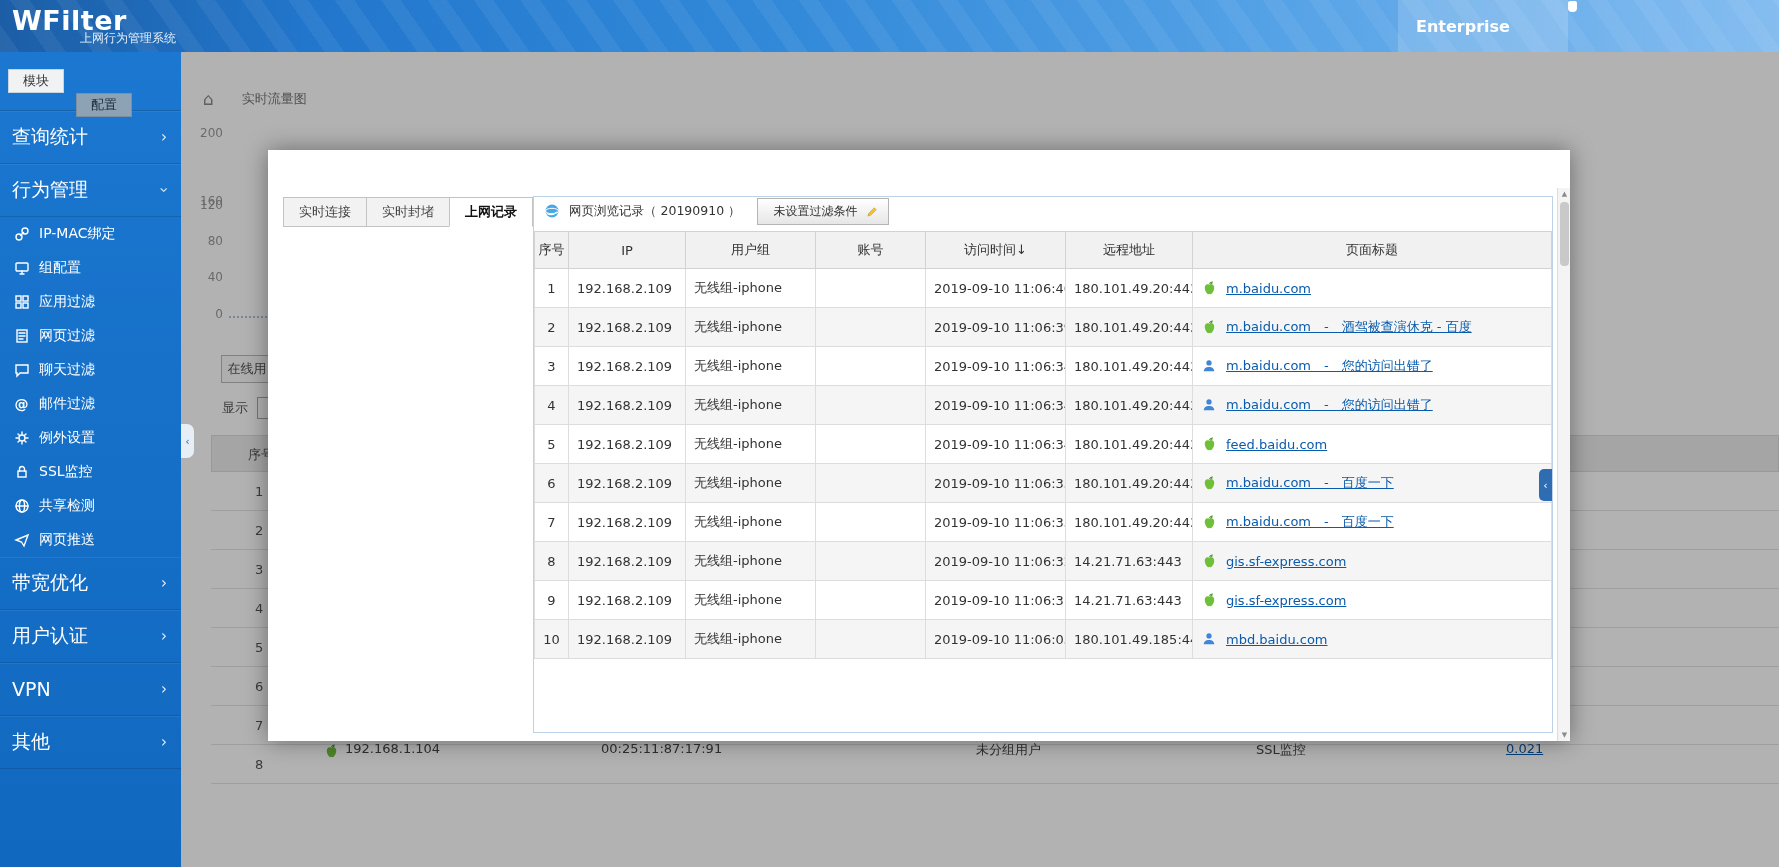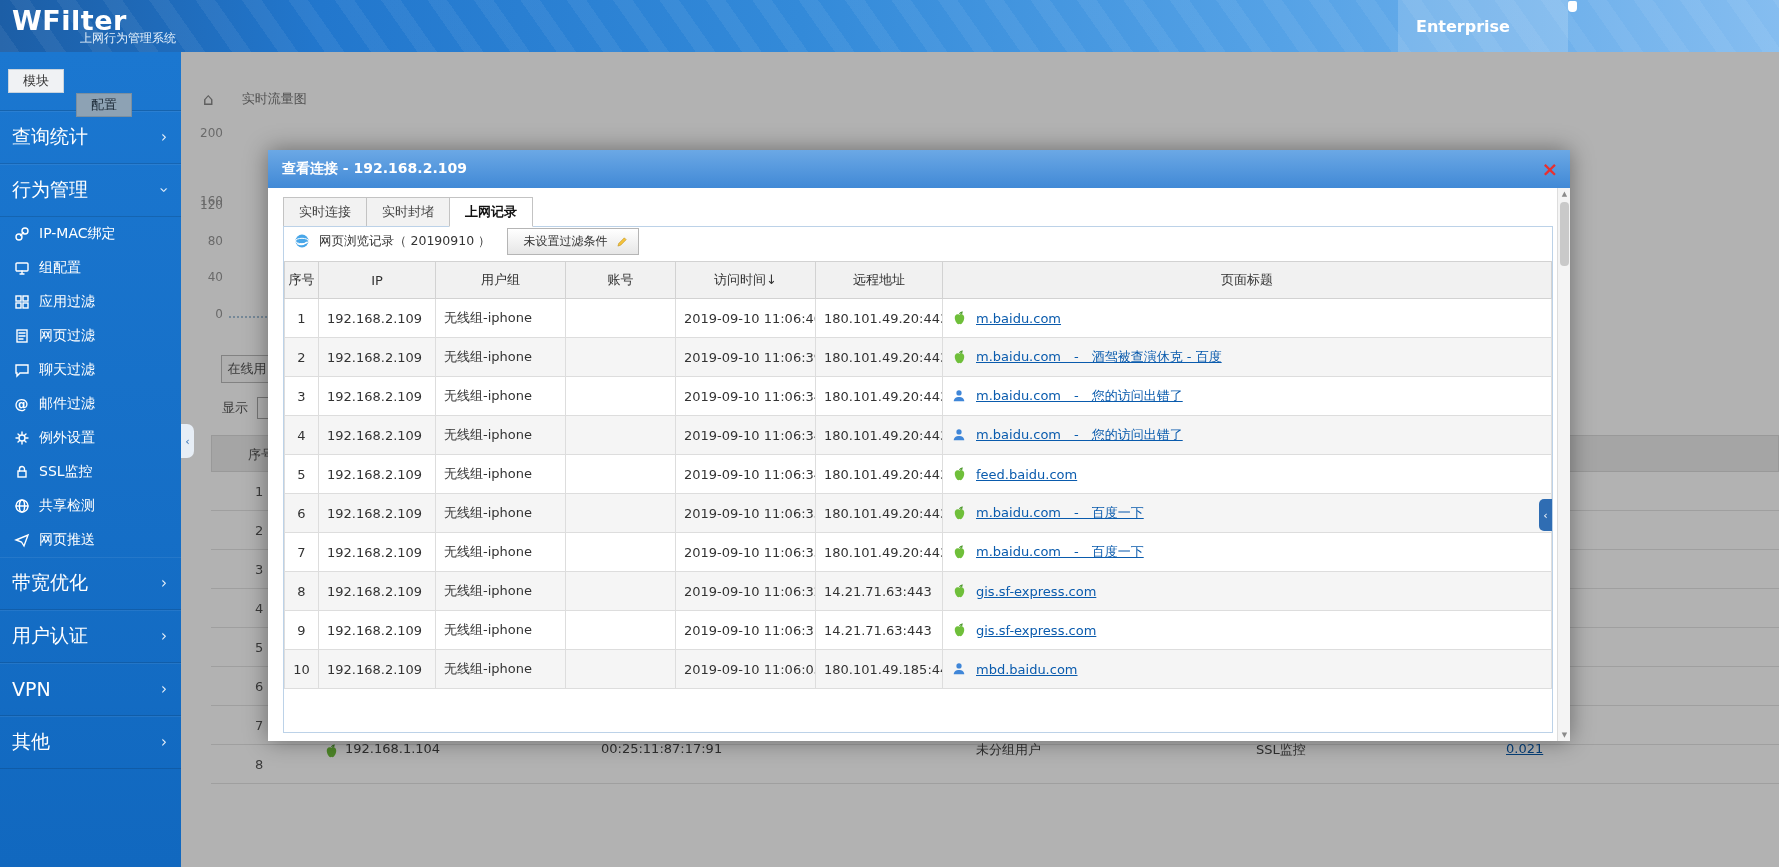--- a/index.html
+++ b/index.html
@@ -59,21 +59,21 @@
   .overlay{position:absolute;inset:0;background:rgba(0,0,0,.30);z-index:10;}
 
   
   .modal{position:absolute;left:268px;top:150px;width:1302px;height:591px;background:#fff;z-index:30;
          box-shadow:0 0 22px rgba(0,0,0,.4);}
   .m-title{height:38px;background:linear-gradient(180deg,#6ba8e5,#4189d6);color:#fff;font-size:14px;font-weight:bold;
            display:flex;align-items:center;padding-left:14px;position:relative;}
   .m-close{position:absolute;right:6px;top:0;width:28px;height:38px;color:#e83030;font-size:20px;font-weight:bold;
            display:flex;align-items:center;justify-content:center;cursor:pointer;}
   .m-body{position:absolute;top:38px;left:0;right:0;bottom:0;padding:9px 17px 8px 15px;box-sizing:border-box;
-          display:flex;flex-direction:column;}
+          display:flex;}
   .m-tabs{display:flex;}
   .m-tab{height:30px;padding:0 15px;display:flex;align-items:center;font-size:13px;background:#f2f2f2;
          border:1px solid #c3c3c3;border-right:none;color:#444;cursor:pointer;box-sizing:border-box;}
   .m-tab:last-child{border-right:1px solid #c3c3c3;}
   .m-tab.active{background:#fff;font-weight:bold;color:#111;border-bottom:1px solid #fff;position:relative;z-index:2;}
   .m-panel{flex:1;border:1px solid #bcd2e8;margin-top:-1px;position:relative;background:#fff;}
   .m-toolbar{height:42px;position:relative;}
   .m-btns{position:absolute;right:10px;top:8px;display:flex;gap:20px;}
   .m-btn{background:#2f6cb0;color:#fff;font-size:12px;border:none;padding:6px 14px;border-radius:2px;cursor:pointer;font-family:inherit;}
   .m-info{height:28px;display:flex;align-items:center;gap:9px;padding-left:10px;}
@@ -269,24 +269,20 @@
     <span class="bg-ip">192.168.1.104</span>
     <span class="bg-mac">00:25:11:87:17:91</span>
     <span class="bg-group">未分组用户</span>
     <span class="bg-host">SSL监控</span>
     <span class="bg-val">0.021</span>
   </div>
   <div class="overlay"></div>
 </div>
 
 <div class="modal">
-  <div class="m-title">
-    <span>查看连接 - 192.168.2.109</span>
-    <span class="m-close">×</span>
-  </div>
   <div class="m-body">
     <div class="m-tabs" id="m-tabs">
         <div class="m-tab">实时连接</div>
         <div class="m-tab">实时封堵</div>
         <div class="m-tab active">上网记录</div>
       </div>
     <div class="m-panel">
       <div class="m-info">
         <span class="site-ic" id="ie-icon">
             <svg width="16" height="16" viewBox="0 0 16 16">

